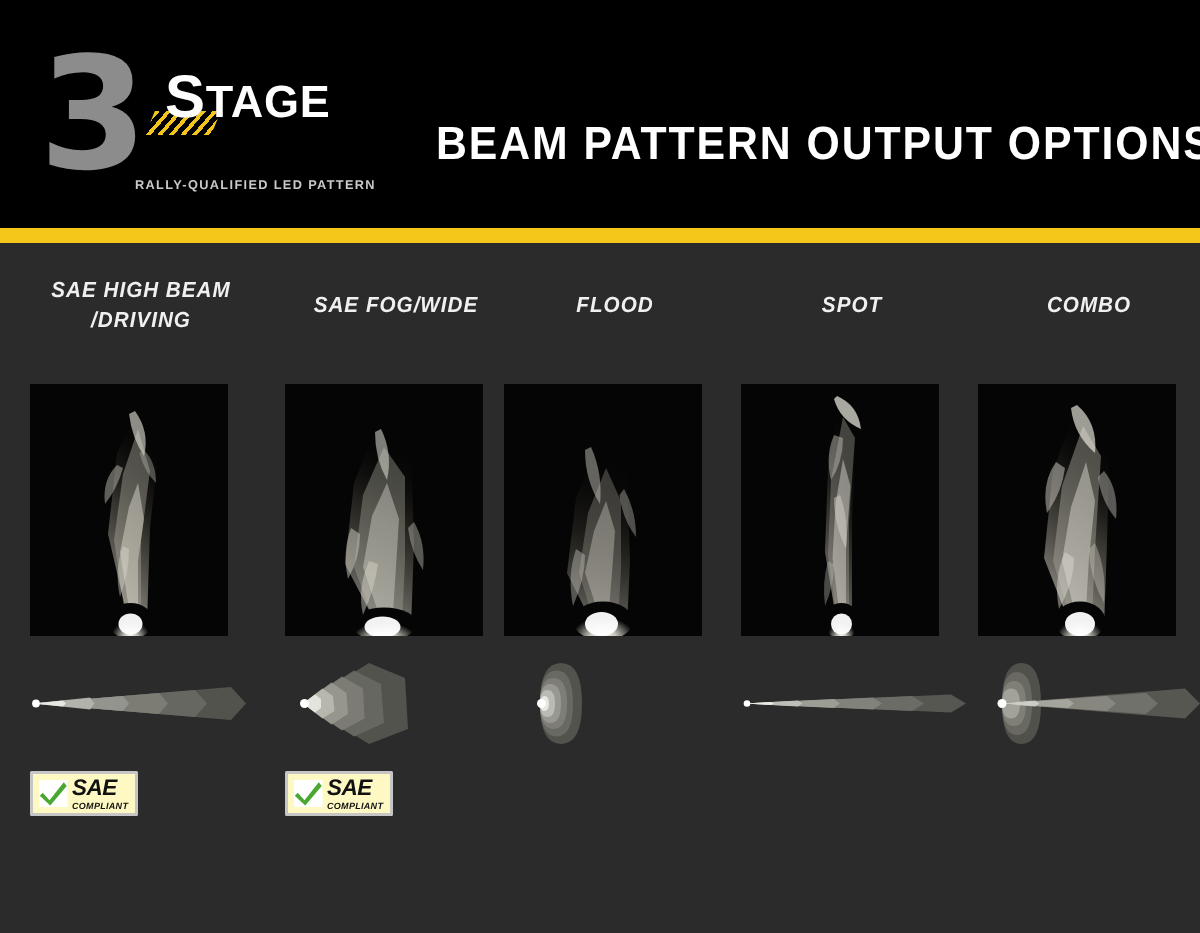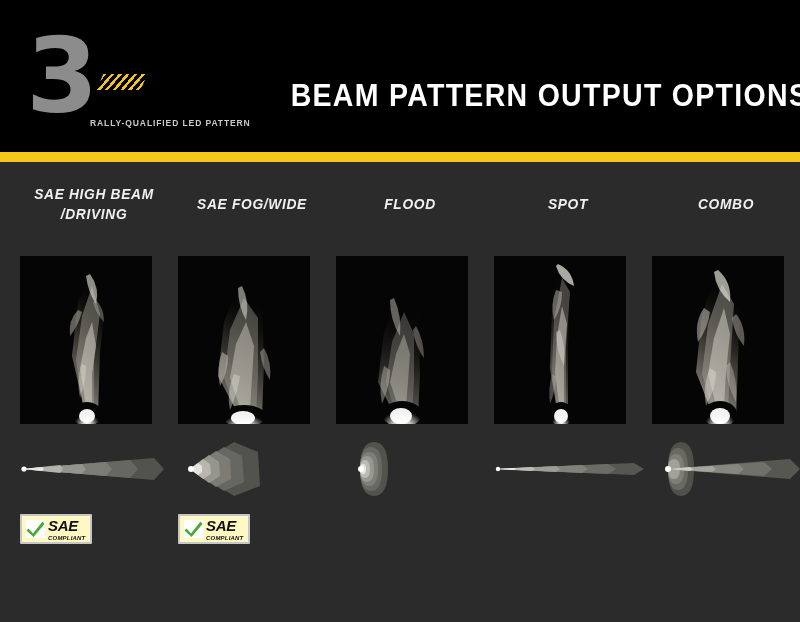--- a/index.html
+++ b/index.html
@@ -196,20 +196,23 @@
 </head>
 <body>
 
 <div class="page">
 
   <div class="header">
 
     <div class="logo">
       <div class="logo-three">3</div>
       <div class="logo-slash"></div>
+      <div class="logo-stage">
+        <span class="cap">S</span><span>TAGE</span>
+      </div>
       <div class="logo-tagline">RALLY-QUALIFIED LED PATTERN</div>
     </div>
 
     <div class="header-title">BEAM PATTERN OUTPUT OPTIONS</div>
   </div>
 
   <div class="yellow-rule"></div>
 
   <div class="grid">
 
@@ -260,21 +263,21 @@
             <path d="M2.5 8.5 L7 13.5 L16.5 1.5 L18.5 4 L7.5 17 L0.5 10.5 Z" fill="#4aa832"></path>
           </svg>
         </div>
         <div class="sae-text">
           <div class="sae-main">SAE</div>
           <div class="sae-sub">COMPLIANT</div>
         </div>
       </div>
     </div>
 
-    <div class="col" style="left:178px;">
+    <div class="col" style="left:190px;">
       <div class="col-label" style="top:32px;">
         <span>SAE FOG/WIDE</span>
       </div>
       <div class="photo">
         <svg width="132" height="168" viewBox="0 0 132 168">
           <defs>
             <radialGradient id="g2a" cx="50%" cy="93%" r="48%">
               <stop offset="0%" stop-color="#ffffff"></stop>
               <stop offset="38%" stop-color="#c6c4ba"></stop>
               <stop offset="100%" stop-color="#050505"></stop>

